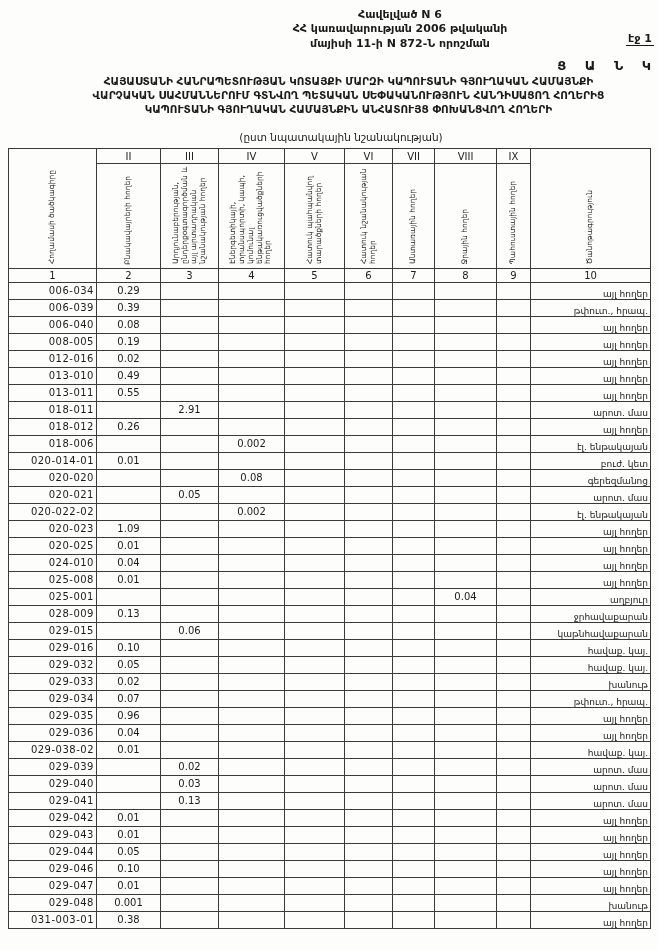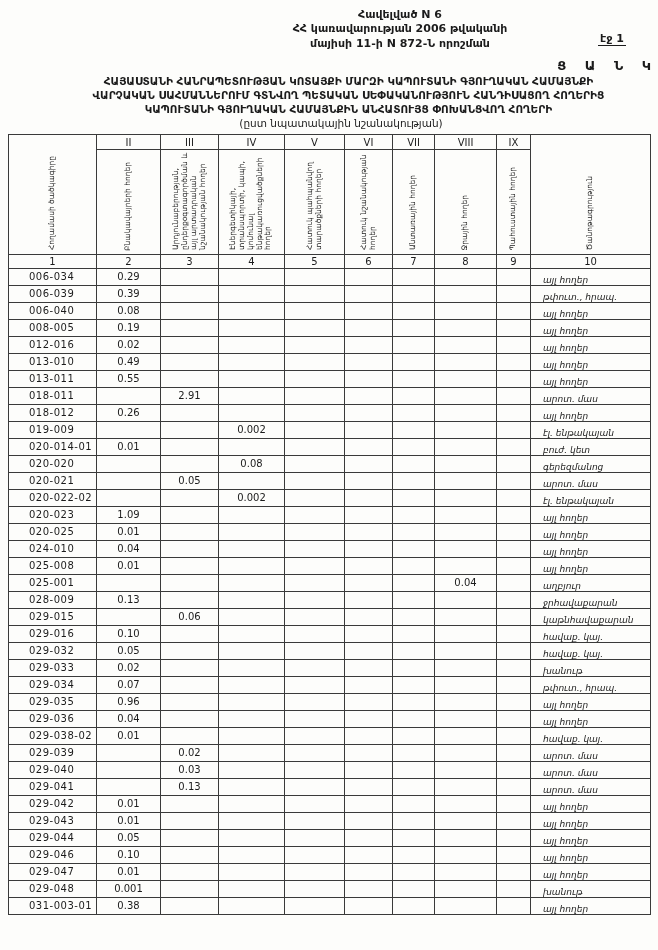--- a/index.html
+++ b/index.html
@@ -9,31 +9,31 @@
     background:#fdfdfb;
   }
   .page{position:relative;width:658px;height:950px;}
 
   
   .appendix{
     margin:8px 0 0 250px;width:300px;text-align:center;
     font-weight:bold;font-size:11px;line-height:1.3;
   }
   .page-num{
-    position:absolute;top:24px;right:32px;
+    position:absolute;top:24px;right:4px;
     font-weight:bold;font-size:11px;border-bottom:1px solid #1b1b1b;padding:0 2px;
   }
   .cank{
     text-align:right;font-weight:bold;font-size:13px;letter-spacing:7px;margin-top:7px;
   }
   .titles{
     text-align:center;font-weight:bold;font-size:10.5px;line-height:1.32;margin-top:2px;margin-left:39px;
   }
   .subtitle{
-    text-align:center;font-weight:normal;font-size:10.5px;margin-top:1px;padding-left:24px;
+    text-align:center;font-weight:normal;font-size:10.5px;margin-top:15px;padding-left:24px;
   }
 
   
   table{
     border-collapse:collapse;table-layout:fixed;
     margin:5px 0 0 8px;width:642px;
   }
   th,td{
     border:1px solid #3a3a3a;padding:0 2px;
     font-weight:normal;overflow:hidden;
@@ -43,25 +43,25 @@
   th.rotcell{vertical-align:bottom;text-align:center;}
   tr.rotrow th{height:100px;}
   .rot{
     display:inline-block;
     writing-mode:vertical-rl;transform:rotate(180deg);
     font-size:7.5px;line-height:1.18;max-height:150px;
     text-align:left;white-space:normal;
   }
   .rot.tall{max-height:128px;}
   td{height:16px;font-size:10px;line-height:1;}
-  td.code{text-align:left;padding-left:20px;letter-spacing:0.5px;}
+  td.code{text-align:right;padding-left:20px;letter-spacing:0.5px;}
   td.val{text-align:center;}
   td.note{
-    text-align:left;font-size:9px;vertical-align:bottom;
-    position:relative;padding-left:12px;white-space:nowrap;font-style:italic;
+    text-align:right;font-size:9px;vertical-align:bottom;
+    position:relative;padding-left:3px;white-space:nowrap;
   }
 </style>
 </head>
 <body>
 
 <div class="page">
 
   <div class="page-num">էջ 1</div>
 
   <div class="appendix">
@@ -235,21 +235,21 @@
           <td class="val"></td>
           <td class="val"></td>
           <td class="val"></td>
           <td class="val"></td>
           <td class="val"></td>
           <td class="val"></td>
           <td class="val"></td>
           <td class="note"><span>այլ հողեր</span></td>
         </tr>
         <tr>
-          <td class="code">019-009</td>
+          <td class="code">018-006</td>
           <td class="val"></td>
           <td class="val"></td>
           <td class="val">0.002</td>
           <td class="val"></td>
           <td class="val"></td>
           <td class="val"></td>
           <td class="val"></td>
           <td class="val"></td>
           <td class="note"><span>էլ. ենթակայան</span></td>
         </tr>

